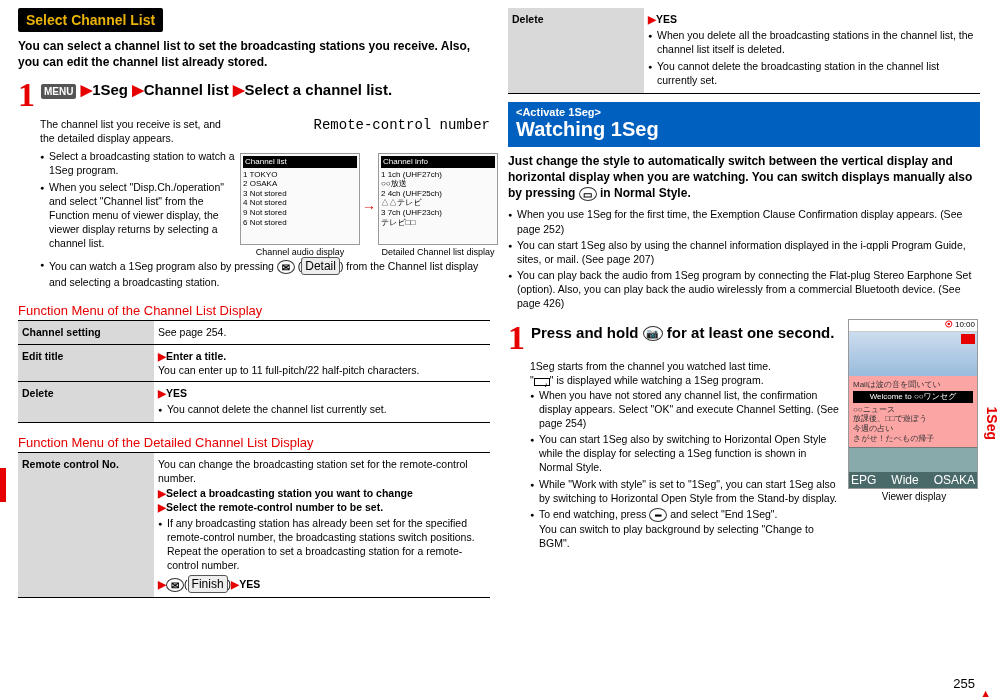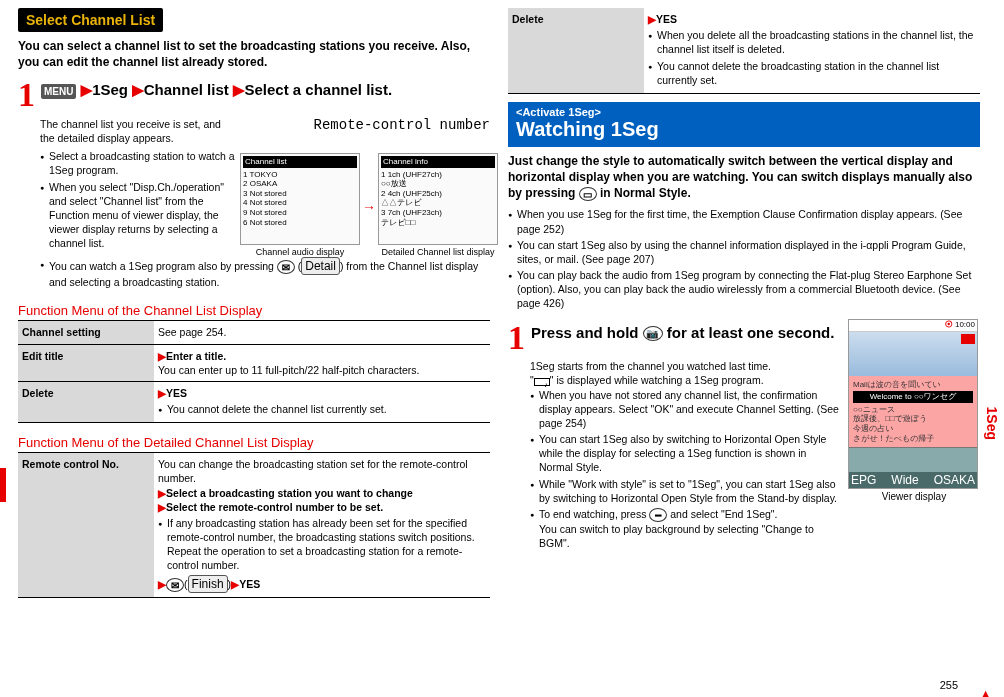--- a/index.html
+++ b/index.html
@@ -1,20 +1,20 @@
 <!DOCTYPE html>
 <html><head>
 <meta charset="utf-8">
 <style>
   * { box-sizing: border-box; margin: 0; padding: 0; }
   body { font-family: Arial, Helvetica, sans-serif; font-size: 11px; width: 1004px; height: 697px; position: relative; color: #000; background:#fff; }
   .page { display: flex; padding: 8px 24px 8px 18px; gap: 18px; height: 100%; }
   .col { flex: 1; min-width: 0; display:flex; flex-direction:column; }
   .red-tab { position: absolute; left: 0; top: 468px; width: 6px; height: 34px; background: #e60000; }
-  .page-num { position: absolute; bottom: 6px; right: 46px; font-size: 11px; }
+  .page-num { position: absolute; bottom: 6px; right: 29px; font-size: 13px; }
   .side-text { position: absolute; right: 4px; top: 440px; transform: rotate(90deg); transform-origin: right top; color:#e60000; font-weight:bold; font-size:14px; }
   .continued { position: absolute; right: 14px; bottom: 6px; transform: rotate(-90deg); transform-origin: right bottom; font-size: 9px; color:#e60000; font-weight:bold; }
   .blackbar { background:#000; color:#eab308; font-weight:bold; padding:4px 8px; font-size:14px; margin-bottom:6px; display:inline-block; border-radius:2px; }
   .boldline { font-weight:bold; font-size:12px; line-height:1.35; margin-bottom:6px; }
   .bignum { display:flex; gap:6px; margin:4px 0 6px 0; align-items:flex-start; }
   .bignum .num { color:#e60000; font-size:34px; font-weight:bold; font-family:"Times New Roman",serif; line-height:0.9; }
   .bignum .steptext { font-size:15px; font-weight:bold; line-height:1.3; }
   .tri { color:#e60000; font-weight:bold; }
   .icon-menu { display:inline-block; background:#555; color:#fff; font-size:10px; padding:1px 3px; border-radius:2px; vertical-align:middle; }
   .icon-key { display:inline-block; border:1px solid #333; border-radius:8px; padding:0 5px; font-size:10px; font-weight:bold; vertical-align:middle; line-height:13px; }

